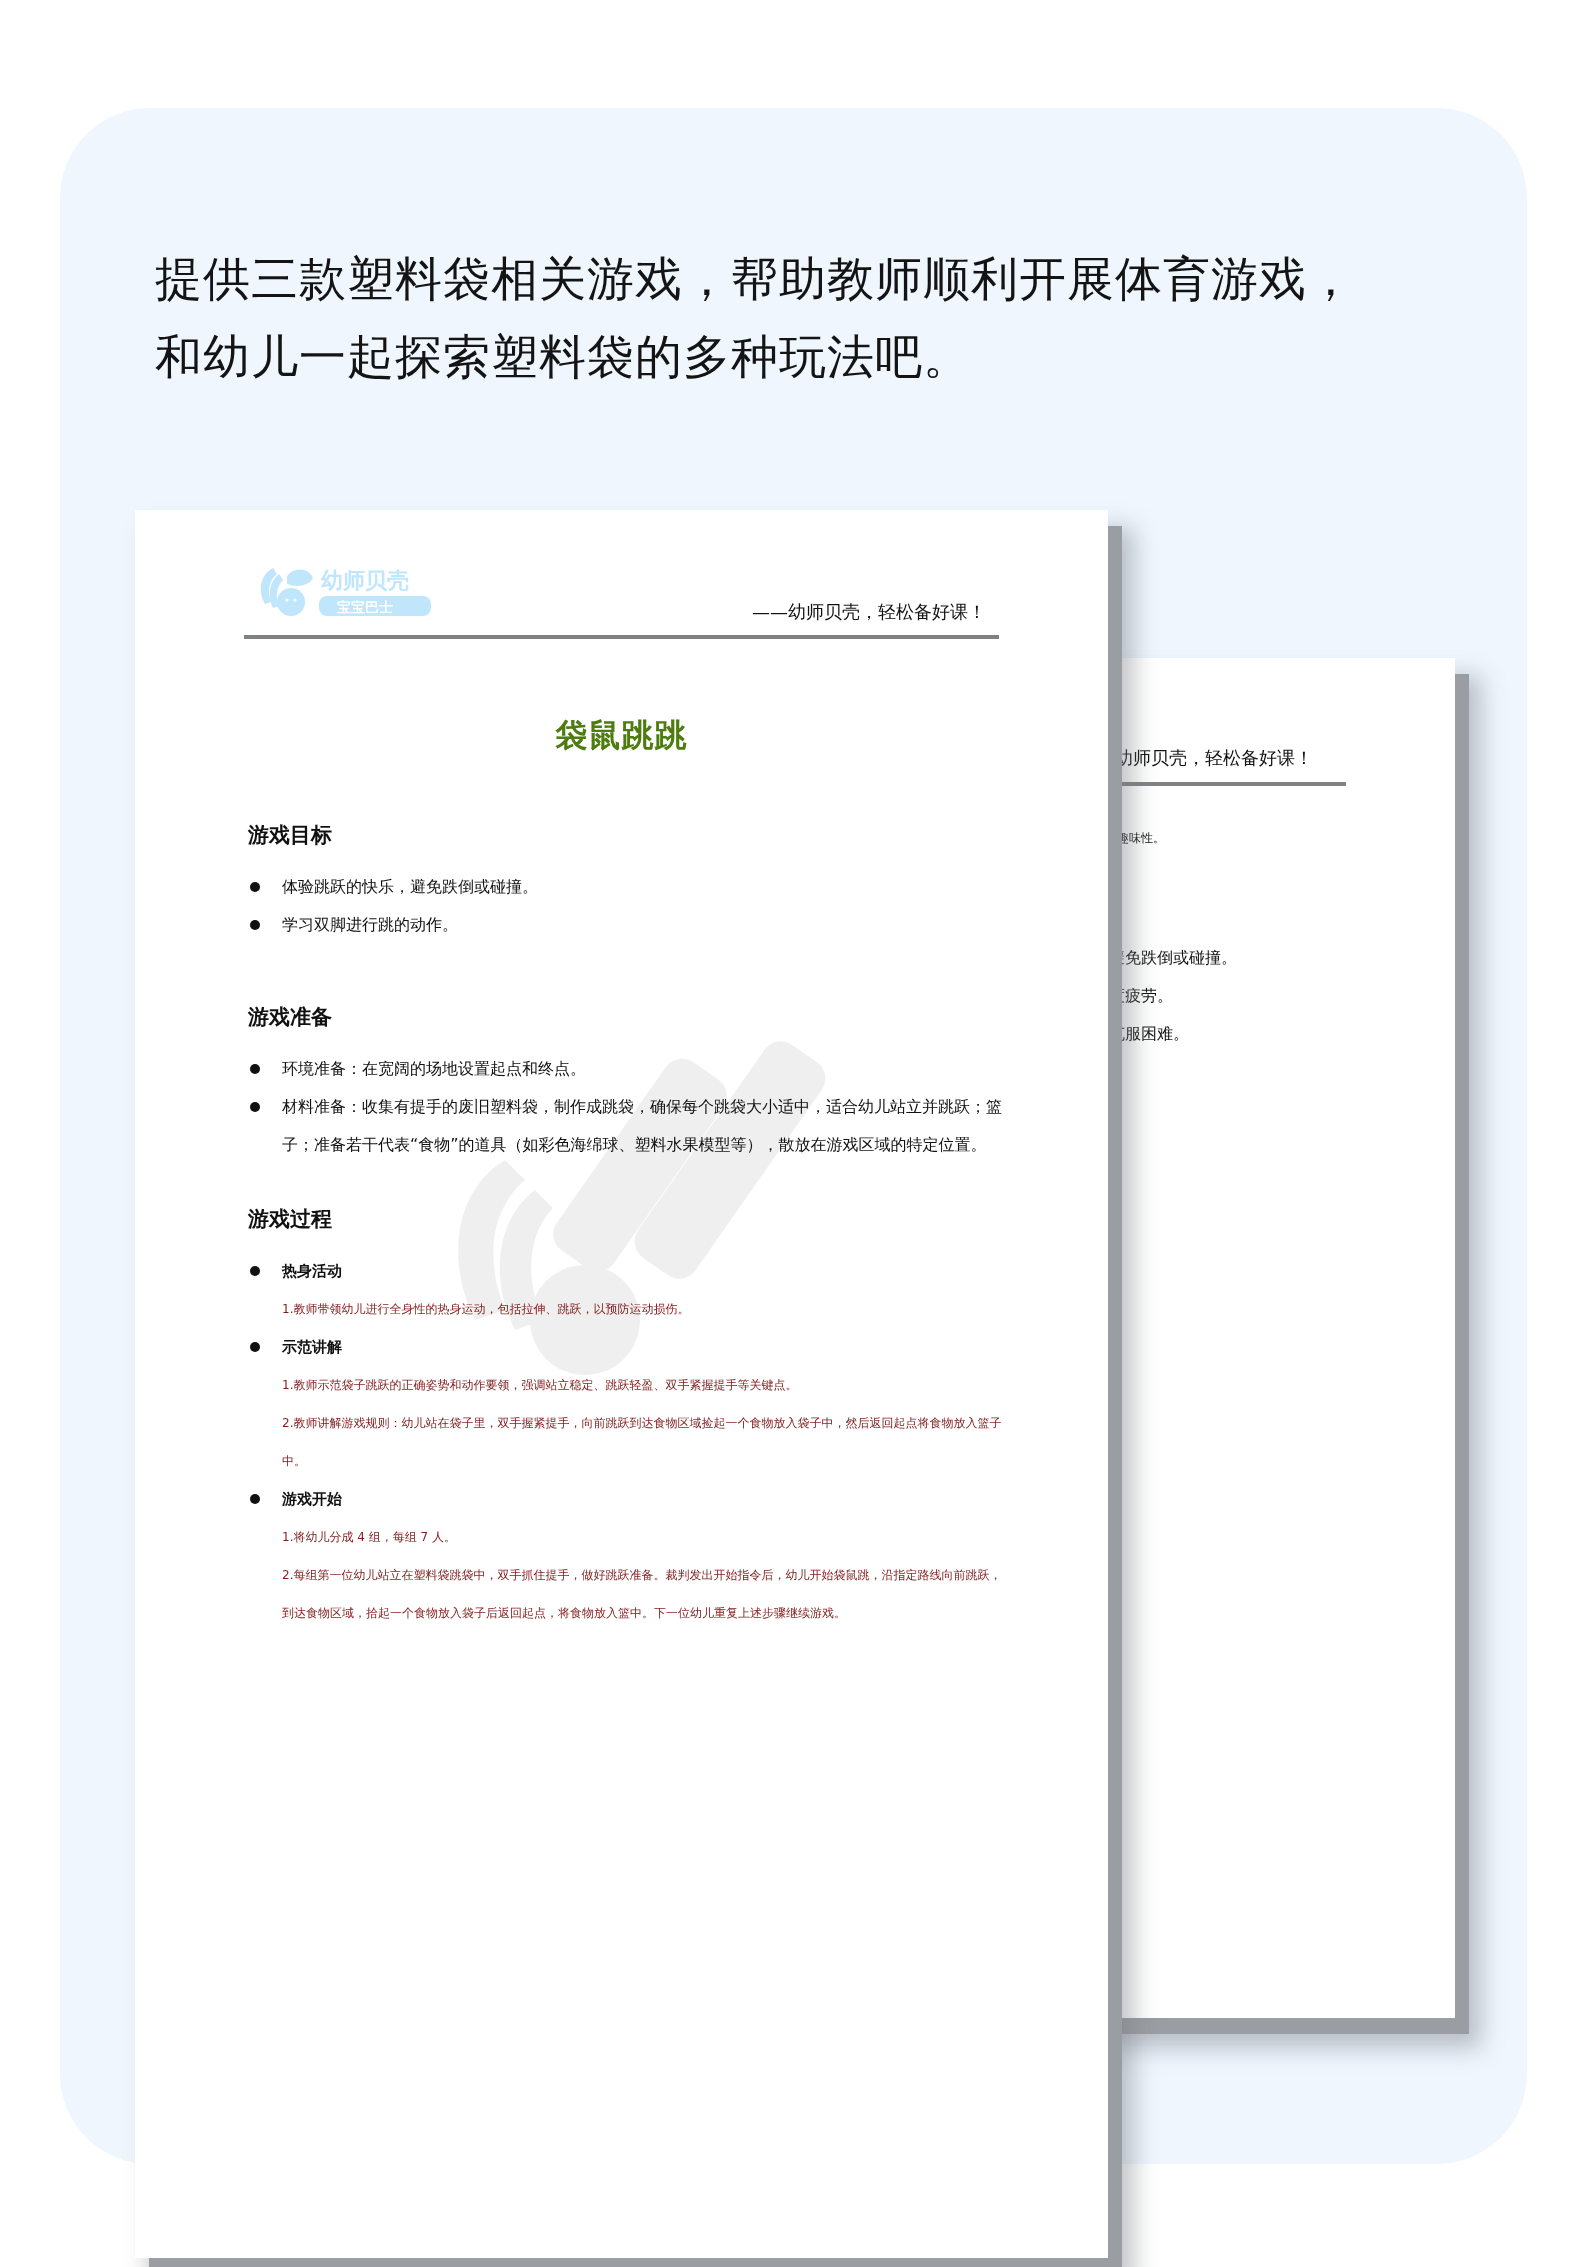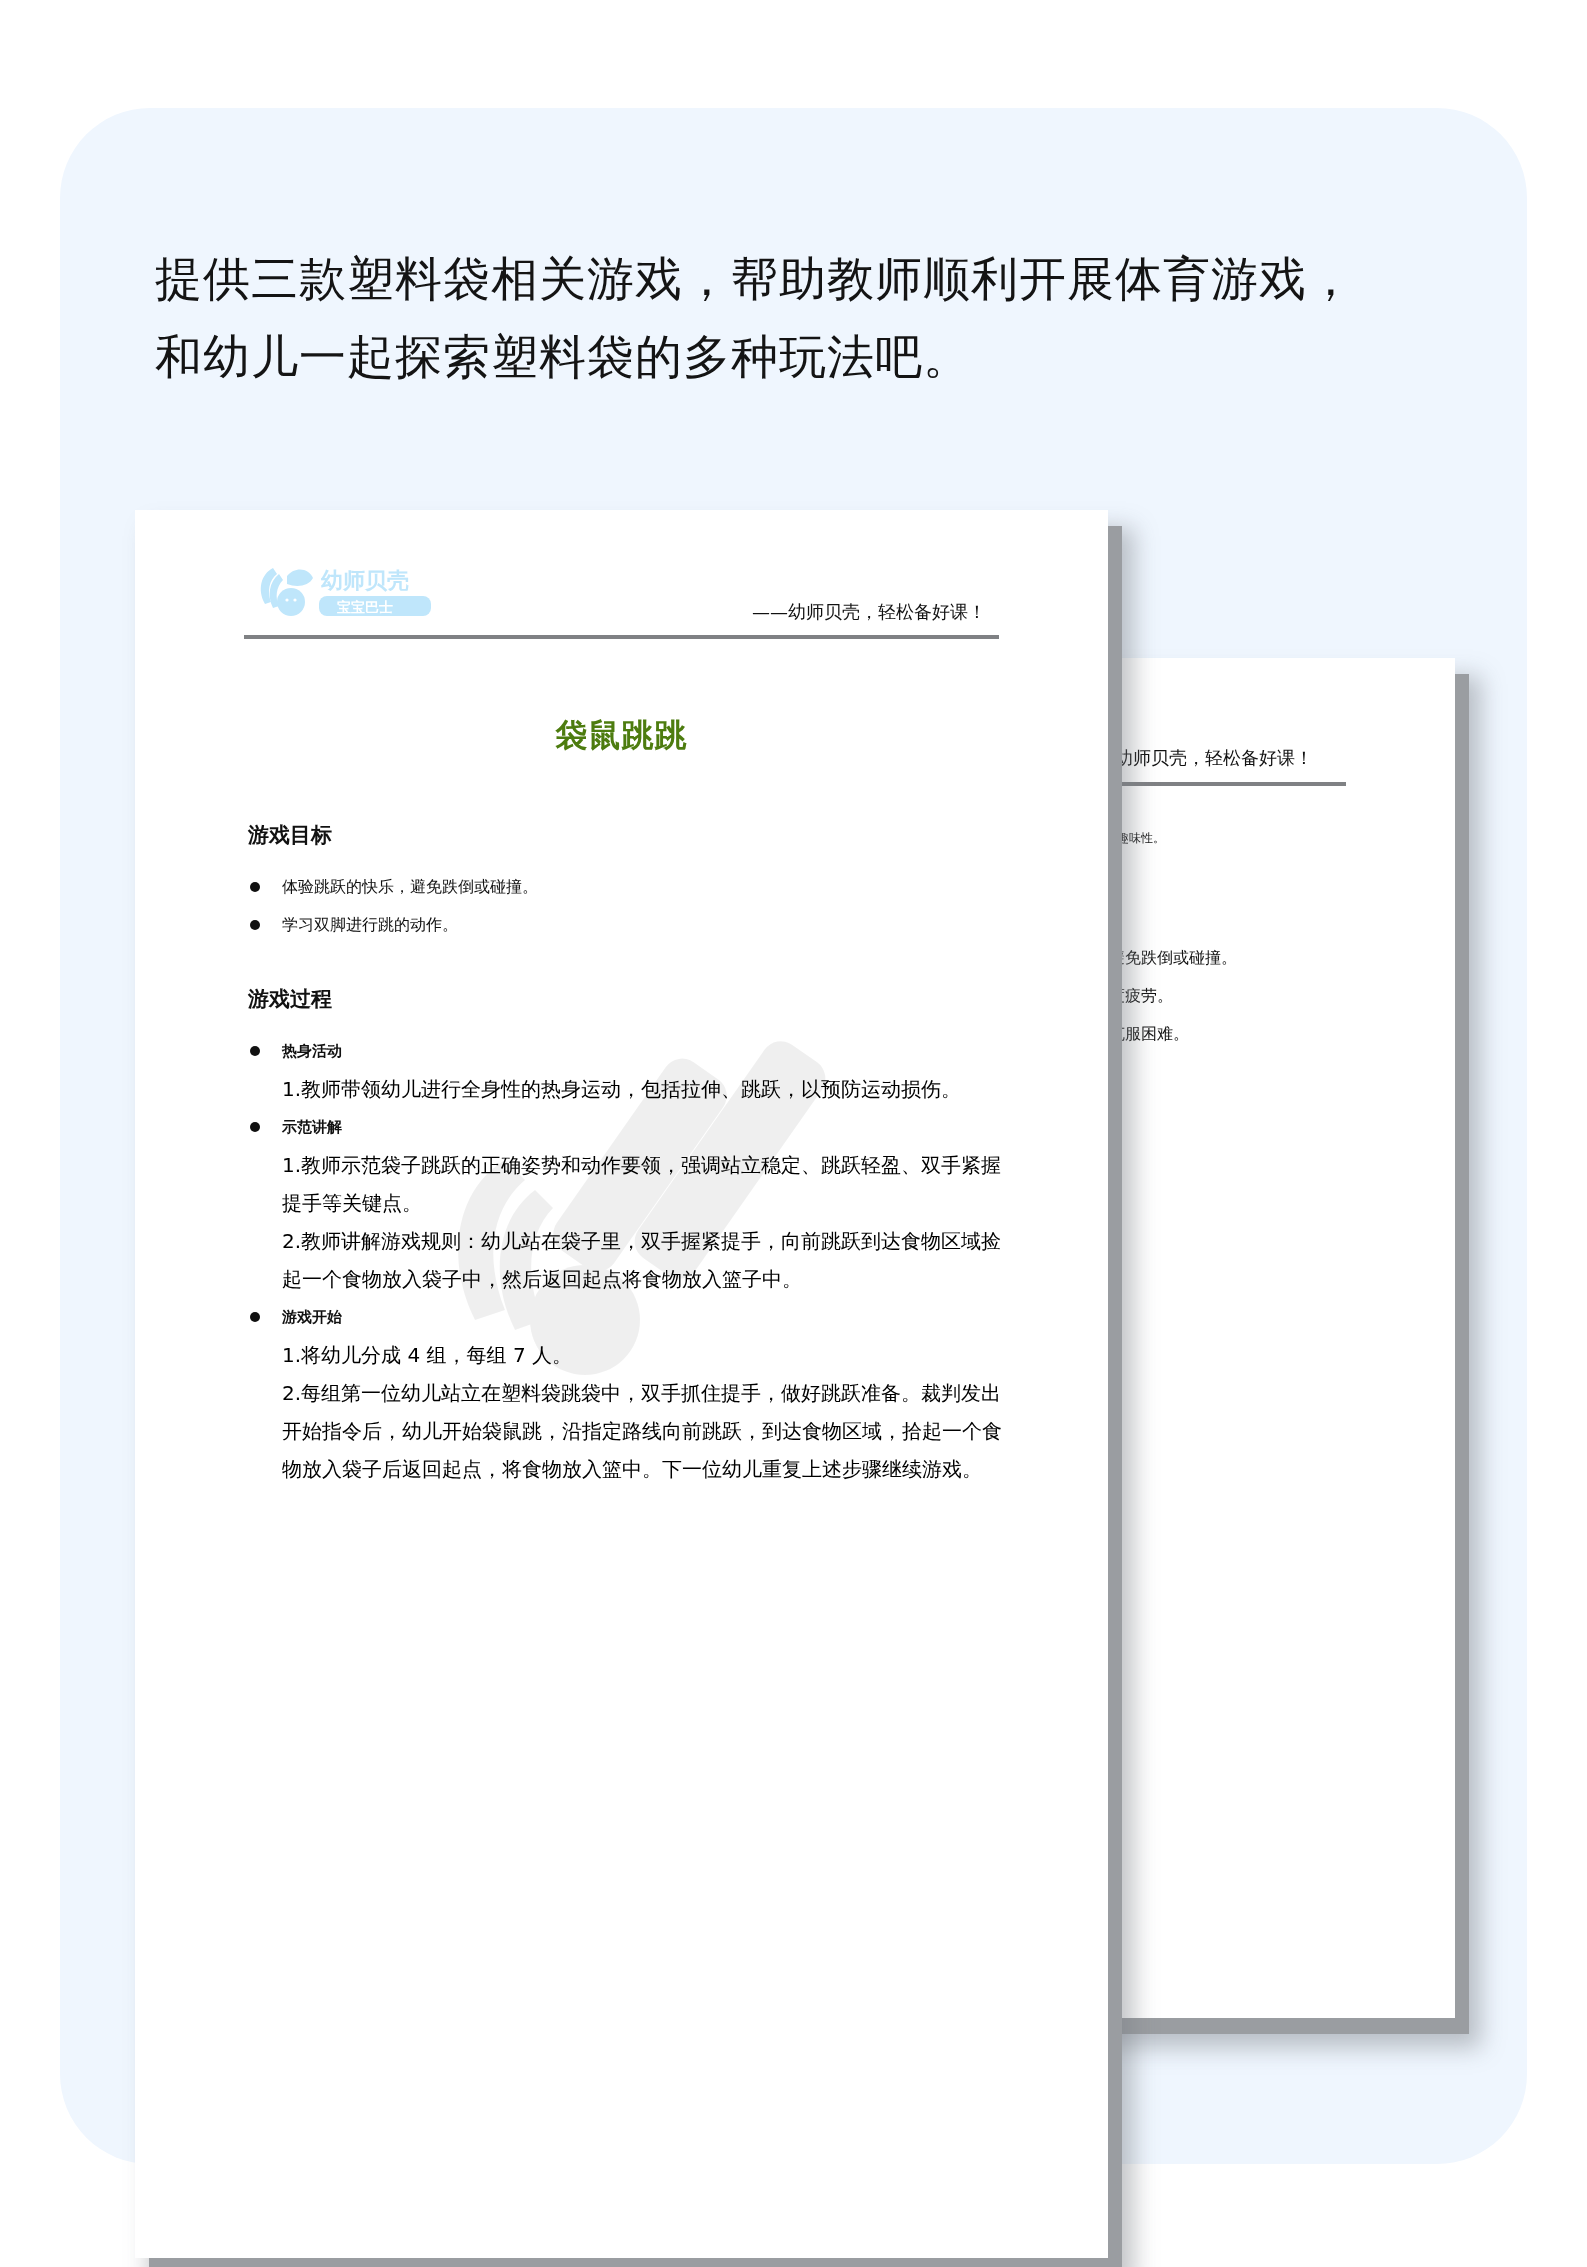--- a/index.html
+++ b/index.html
@@ -47,21 +47,21 @@
   }
   .section { margin-bottom: 40px; }
   .bullet {
     position: relative; padding-left: 34px; font-size: 16px; line-height: 38px; color: #111;
   }
   .bullet::before {
     content: ""; position: absolute; left: 2px; top: 14px; width: 10px; height: 10px;
     border-radius: 50%; background: #111;
   }
   .bullet.sub { font-weight: bold; font-size: 15px; }
-  .para { padding-left: 34px; font-size: 20px; line-height: 38px; color: #000000; }
+  .para { padding-left: 34px; font-size: 12px; line-height: 38px; color: #7f1d1d; }
 
   .watermark {
     position: absolute; left: 300px; top: 480px; width: 420px; height: 420px;
     opacity: 0.06; pointer-events: none;
   }
 </style>
 </head>
 <body>
 
 <div class="panel"></div>
@@ -114,20 +114,25 @@
   <div class="doc-title">袋鼠跳跳</div>
 
   <div class="content">
 
     <div class="section">
       <div class="section-h">游戏目标</div>
       <div class="bullet">体验跳跃的快乐，避免跌倒或碰撞。</div>
       <div class="bullet">学习双脚进行跳的动作。</div>
     </div>
 
+    <div class="section" style="margin-top:58px;">
+      <div class="section-h">游戏准备</div>
+      <div class="bullet">环境准备：在宽阔的场地设置起点和终点。</div>
+      <div class="bullet">材料准备：收集有提手的废旧塑料袋，制作成跳袋，确保每个跳袋大小适中，适合幼儿站立并跳跃；篮子；准备若干代表“食物”的道具（如彩色海绵球、塑料水果模型等），散放在游戏区域的特定位置。</div>
+    </div>
 
     <div class="section" style="margin-top:36px;">
       <div class="section-h">游戏过程</div>
 
       <div class="bullet sub">热身活动</div>
       <div class="para">1.教师带领幼儿进行全身性的热身运动，包括拉伸、跳跃，以预防运动损伤。</div>
 
       <div class="bullet sub">示范讲解</div>
       <div class="para">1.教师示范袋子跳跃的正确姿势和动作要领，强调站立稳定、跳跃轻盈、双手紧握提手等关键点。</div>
       <div class="para">2.教师讲解游戏规则：幼儿站在袋子里，双手握紧提手，向前跳跃到达食物区域捡起一个食物放入袋子中，然后返回起点将食物放入篮子中。</div>

